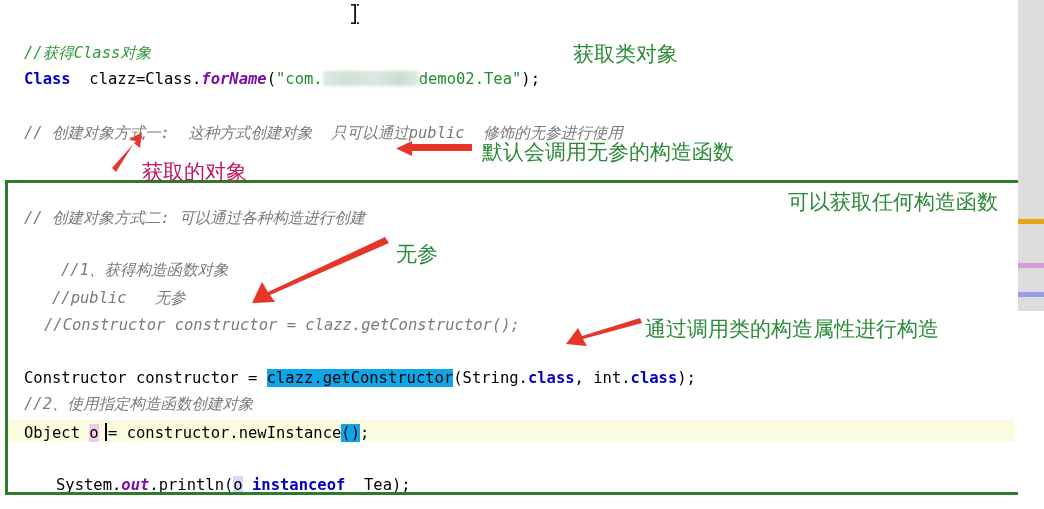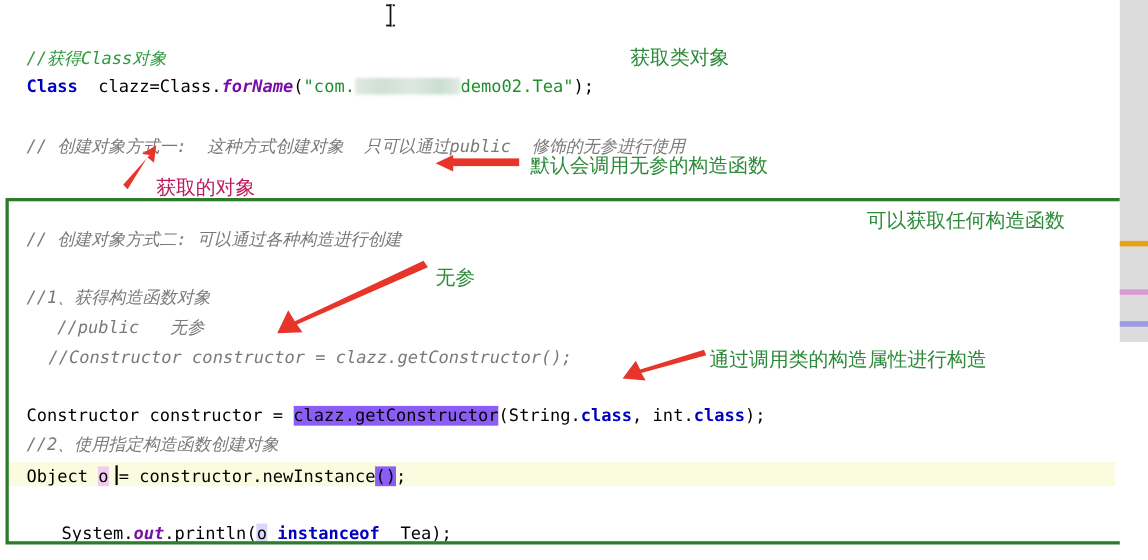--- a/index.html
+++ b/index.html
@@ -35,21 +35,21 @@
     color: #000000;
     letter-spacing: 0px;
   }
   .code-line.comment  { color: #2e9b3d; font-style: italic; }
   .code-line.comment2 { color: #7a7a7a; font-style: italic; }
 
   .tok-kw      { color: #0000c0; font-weight: bold; }
   .tok-kw-it   { color: #7a0ea8; font-style: italic; font-weight: bold; }
   .tok-str     { color: #1f8f2f; }
   .tok-plain   { color: #000000; }
-  .hl-orange   { background: #8b5cf6; }
+  .hl-orange   { background: #0ea5e9; }
   .hl-lav      { background: #d8d8f8; }
   .hl-pink     { background: #f0cdf0; }
 
   
   .cur-line-band {
     position: absolute;
     left: 8px;
     width: 1006px;
     height: 22px;
     background: #fbfbe0;
@@ -77,21 +77,21 @@
 
   
   .ann-green {
     position: absolute;
     font-family: "DejaVu Sans", sans-serif;
     font-size: 19px;
     color: #2c8a3a;
     white-space: nowrap;
     font-weight: 500;
   }
-  .ann-green.big { font-size: 18px; }
+  .ann-green.big { font-size: 21px; }
 
   
   .arrow-layer {
     position: absolute;
     left: 0; top: 0;
     width: 1044px; height: 509px;
     pointer-events: none;
   }
 
   
@@ -158,21 +158,21 @@
 
     <div class="code-line comment" style="top:26px;">//获得Class对象</div>
 
     <div class="code-line" style="top:52px;"><span class="tok-kw">Class</span><span class="tok-plain">  clazz=Class.</span><span class="tok-kw-it">forName</span><span class="tok-plain">(</span><span class="tok-str">"com.</span><span class="redact"></span><span class="tok-str">demo02.Tea"</span><span class="tok-plain">);</span></div>
 
     <div class="code-line comment2" style="top:106px;">// 创建对象方式一:  这种方式创建对象  只可以通过public  修饰的无参进行使用</div>
 
 
     <div class="code-line comment2" style="top:191px;">// 创建对象方式二: 可以通过各种构造进行创建</div>
 
-    <div class="code-line comment2" style="top:243px;">//1、获得构造函数对象</div>
+    <div class="code-line comment2" style="top:243px;margin-left:37px;">//1、获得构造函数对象</div>
 
     <div class="code-line comment2" style="top:271px;">   //public   无参</div>
 
     <div class="code-line comment2" style="top:298px;margin-left:20px;">//Constructor constructor = clazz.getConstructor();</div>
 
     <div class="code-line" style="top:351px;"><span class="tok-plain">Constructor constructor = </span><span class="tok-plain hl-orange">clazz.getConstructor</span><span class="tok-plain">(String.</span><span class="tok-kw">class</span><span class="tok-plain">, int.</span><span class="tok-kw">class</span><span class="tok-plain">);</span></div>
 
     <div class="code-line comment2" style="top:377px;">//2、使用指定构造函数创建对象</div>
 
     <div class="code-line" style="top:406px;"><span class="tok-plain">Object </span><span class="tok-plain hl-pink">o</span><span class="tok-plain"> = constructor.newInstance</span><span class="tok-plain hl-orange">()</span><span class="tok-plain">;</span></div>

